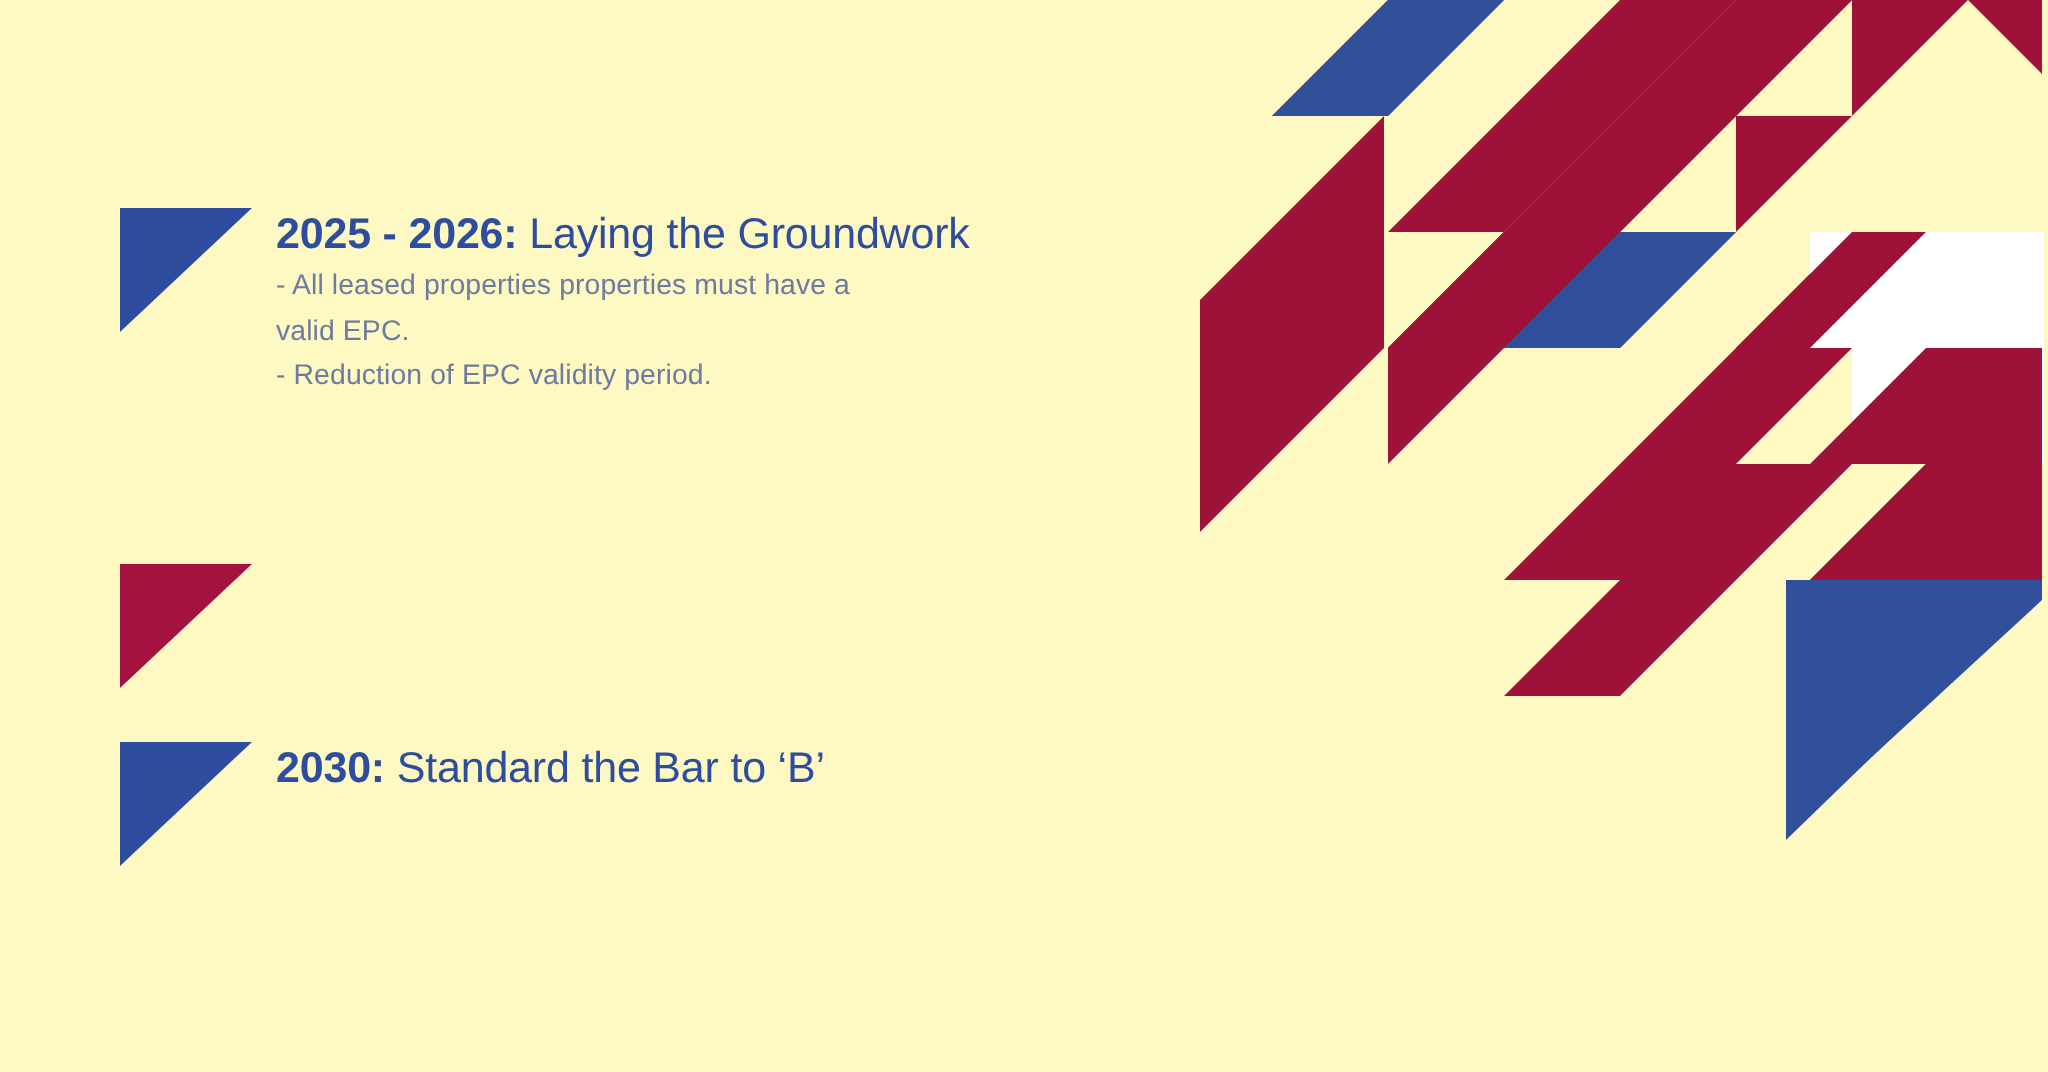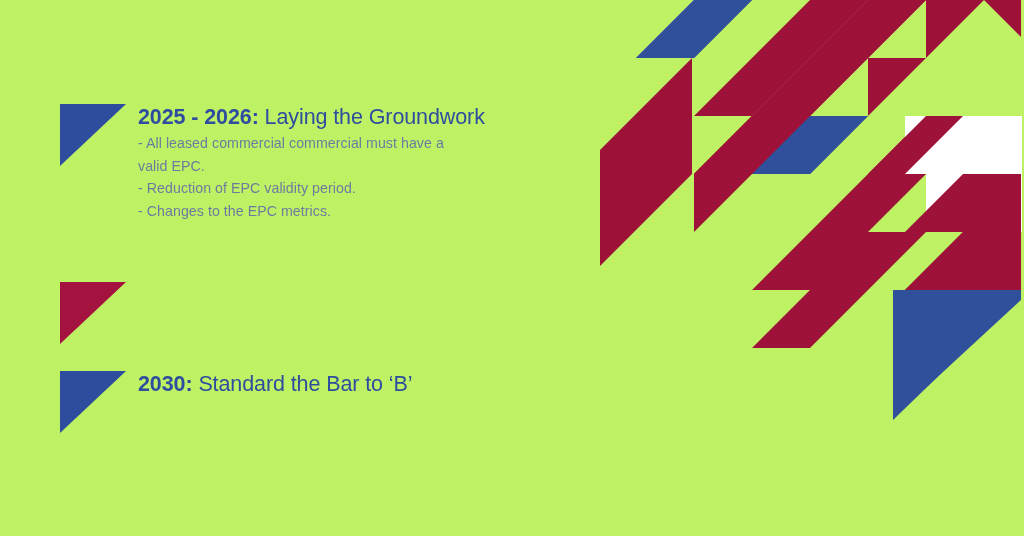--- a/index.html
+++ b/index.html
@@ -10,21 +10,21 @@
   }
   body {
     font-family: "Liberation Sans", sans-serif;
     -webkit-font-smoothing: antialiased;
   }
 
   #slide {
     position: relative;
     width: 1024px;
     height: 536px;
-    background: #bef264;
+    background: #fef9c3;
     overflow: hidden;
   }
 
   
   #pattern-decoration {
     position: absolute;
     left: 0;
     top: 0;
     width: 1024px;
     height: 536px;
@@ -164,24 +164,23 @@
   </svg>
 
   <div id="timeline">
       <div class="timeline-entry" style="top: 104px;">
         <div class="entry-marker"><svg viewBox="0 0 66 62" width="66" height="62" xmlns="http://www.w3.org/2000/svg">
             <polygon points="0,0 66,0 0,62" fill="#2f4d9e"></polygon>
           </svg></div>
         <div class="entry-body">
           <div class="entry-heading" style="color: rgb(47, 77, 158);"><span class="entry-year">2025 - 2026:</span> <span class="entry-title">Laying the Groundwork</span></div>
           <ul class="entry-bullets">
-            <li style="color: rgb(109, 123, 160);">- All leased commercial commercial must have a
+            <li style="color: rgb(109, 123, 160);">- All leased properties properties must have a
 valid EPC.</li>
             <li style="color: rgb(109, 123, 160);">- Reduction of EPC validity period.</li>
-            <li style="color: rgb(109, 123, 160);">- Changes to the EPC metrics.</li>
           </ul>
         </div>
       </div>
       <div class="timeline-entry" style="top: 282px;">
         <div class="entry-marker"><svg viewBox="0 0 66 62" width="66" height="62" xmlns="http://www.w3.org/2000/svg">
             <polygon points="0,0 66,0 0,62" fill="#a4123f"></polygon>
           </svg></div>
         <div class="entry-body">
         </div>
       </div>

